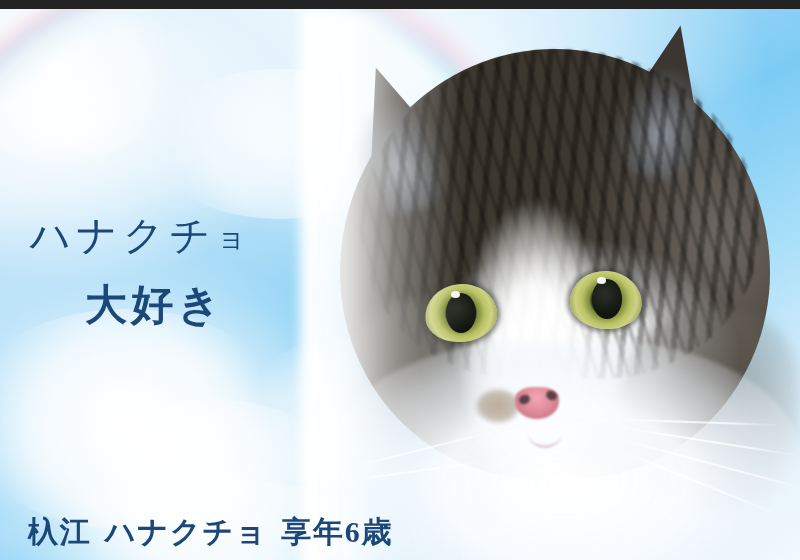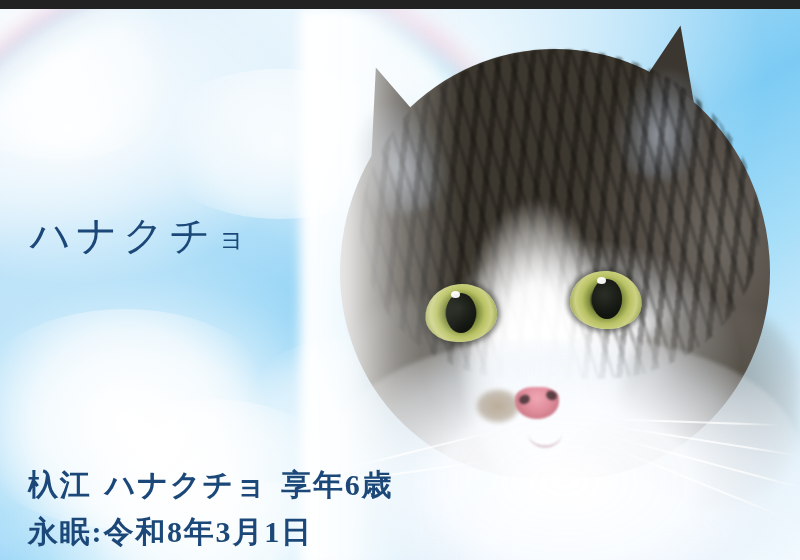--- a/index.html
+++ b/index.html
@@ -401,20 +401,20 @@
     <div class="whisker" style="left:295px; top:470px; width:195px; transform:rotate(22deg);"></div>
     <div class="whisker" style="left:300px; top:412px; width:180px; transform:rotate(2deg);"></div>
     <div class="whisker" style="left:40px; top:440px; width:160px; transform:rotate(-14deg);"></div>
     <div class="whisker" style="left:35px; top:462px; width:150px; transform:rotate(-8deg);"></div>
 
     <div class="cat-feather"></div>
   </div>
 
   <div class="title-block">
     <div class="title-line1"><span>ハナクチ</span><span class="small-kana">ョ</span></div>
+    <div class="title-line2">大好き</div>
   </div>
 
   <div class="memorial-block">
     <div class="memorial-line"><span>杁江</span><span class="sp"></span><span>ハナクチョ</span><span class="sp"></span><span>享年6歳</span></div>
-    <div class="memorial-line"><span>永眠</span><span>:</span><span>令和8年3月1日</span></div>
   </div>
 
 </div>
 
 </body></html>

